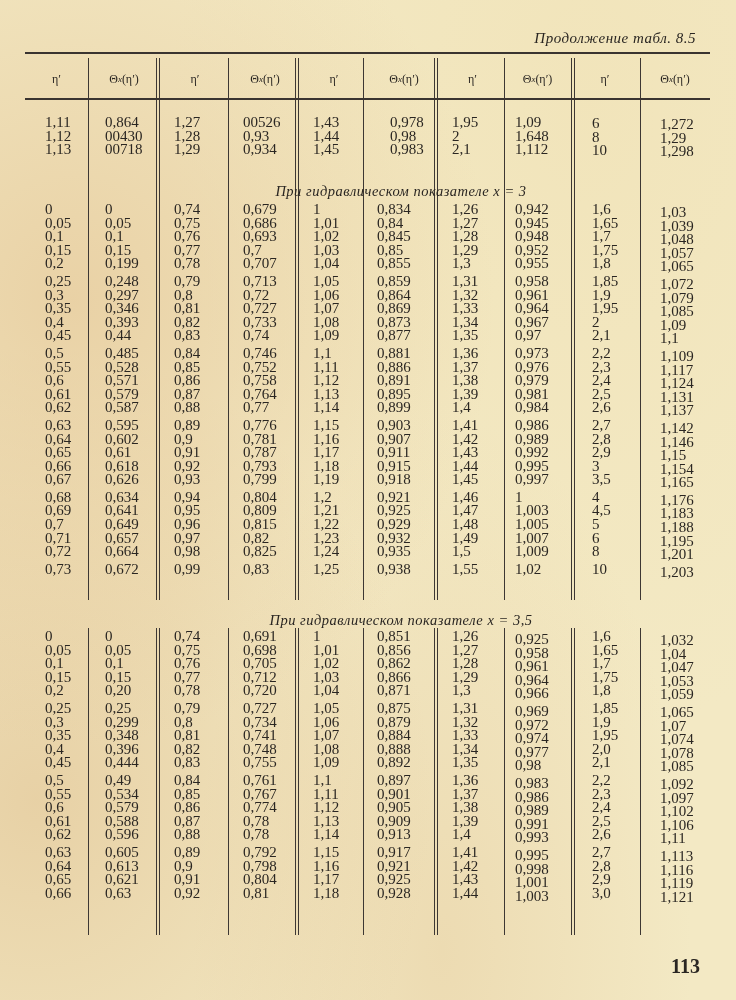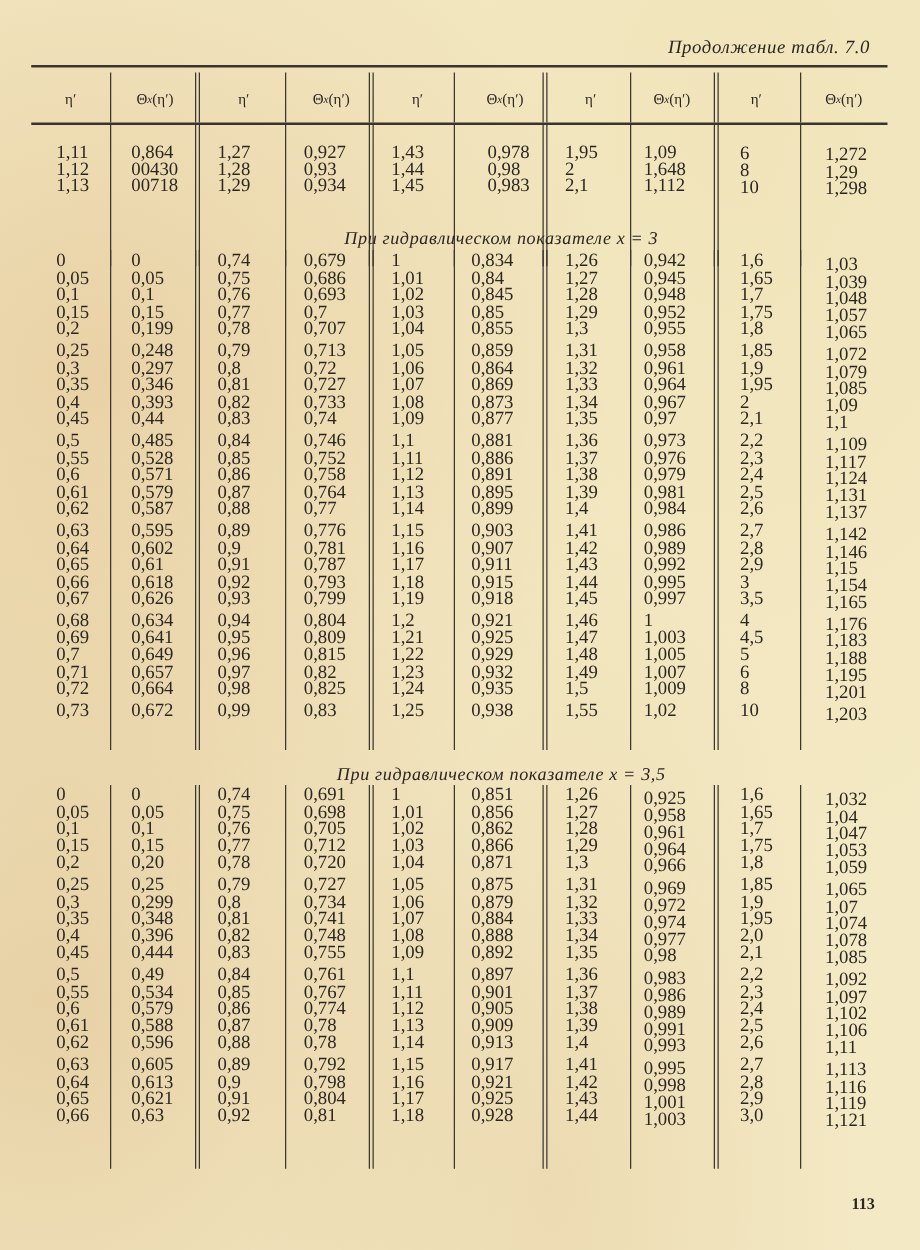--- a/index.html
+++ b/index.html
@@ -31,28 +31,28 @@
          font-family: "Liberation Serif", "DejaVu Serif", serif; }
   .col .cell { display: block; height: 13.6px; }
   .col .gap { display: block; height: 4px; }
 
   .section-title {
     position: absolute; left: 0; width: 736px; text-align: center;
     font-style: italic; font-size: 14.5px; letter-spacing: 0.5px;
     font-family: "Liberation Serif", "DejaVu Serif", serif;
     margin-left: 33px;
   }
-  .pagenum { position: absolute; right: 36px; top: 955px; font-size: 13px; font-weight: bold;
+  .pagenum { position: absolute; right: 36px; top: 955px; font-size: 20px; font-weight: bold;
              font-family: "Liberation Serif", "DejaVu Serif", serif; }
 </style>
 </head>
 <body>
 
 <div>
-  <div class="caption">Продолжение табл. 7.0</div>
+  <div class="caption">Продолжение табл. 8.5</div>
 
   <div class="rule" style="left:25px; width:685px; top:52px;"></div>
   <div class="rule" style="left:25px; width:685px; top:98px;"></div>
 
   <div id="header-row">
       <div class="hdr" style="left: 25px; width: 63px;">
         <span>η′</span>
       </div>
       <div class="hdr" style="left: 88px; width: 72px;">
         <span>Θ</span>
@@ -128,21 +128,21 @@
       <div class="vline dbl" style="left: 434px; top: 628px; height: 307px;"></div>
       <div class="vline" style="left: 504px; top: 628px; height: 307px;"></div>
       <div class="vline dbl" style="left: 571px; top: 628px; height: 307px;"></div>
       <div class="vline" style="left: 640px; top: 628px; height: 307px;"></div>
     </div>
 
   <div id="sec-cont">
       <div class="col" style="left: 45px; top: 116px;"><span class="cell">1,11</span><span class="cell">1,12</span><span class="cell">1,13</span></div>
       <div class="col" style="left: 105px; top: 116px;"><span class="cell">0,864</span><span class="cell">00430</span><span class="cell">00718</span></div>
       <div class="col" style="left: 174px; top: 116px;"><span class="cell">1,27</span><span class="cell">1,28</span><span class="cell">1,29</span></div>
-      <div class="col" style="left: 243px; top: 116px;"><span class="cell">0,927</span><span class="cell">0,93</span><span class="cell">0,934</span></div>
+      <div class="col" style="left: 243px; top: 116px;"><span class="cell">00526</span><span class="cell">0,93</span><span class="cell">0,934</span></div>
       <div class="col" style="left: 313px; top: 116px;"><span class="cell">1,43</span><span class="cell">1,44</span><span class="cell">1,45</span></div>
       <div class="col" style="left: 377px; top: 116px; margin-left: 13px;"><span class="cell">0,978</span><span class="cell">0,98</span><span class="cell">0,983</span></div>
       <div class="col" style="left: 452px; top: 116px;"><span class="cell">1,95</span><span class="cell">2</span><span class="cell">2,1</span></div>
       <div class="col" style="left: 515px; top: 116px;"><span class="cell">1,09</span><span class="cell">1,648</span><span class="cell">1,112</span></div>
       <div class="col" style="left: 592px; top: 117px;"><span class="cell">6</span><span class="cell">8</span><span class="cell">10</span></div>
       <div class="col" style="left: 660px; top: 118px;"><span class="cell">1,272</span><span class="cell">1,29</span><span class="cell">1,298</span></div>
     </div>
 
   <div class="section-title" style="top:183px;">При гидравлическом показателе x = 3</div>
   <div id="sec-x3">

